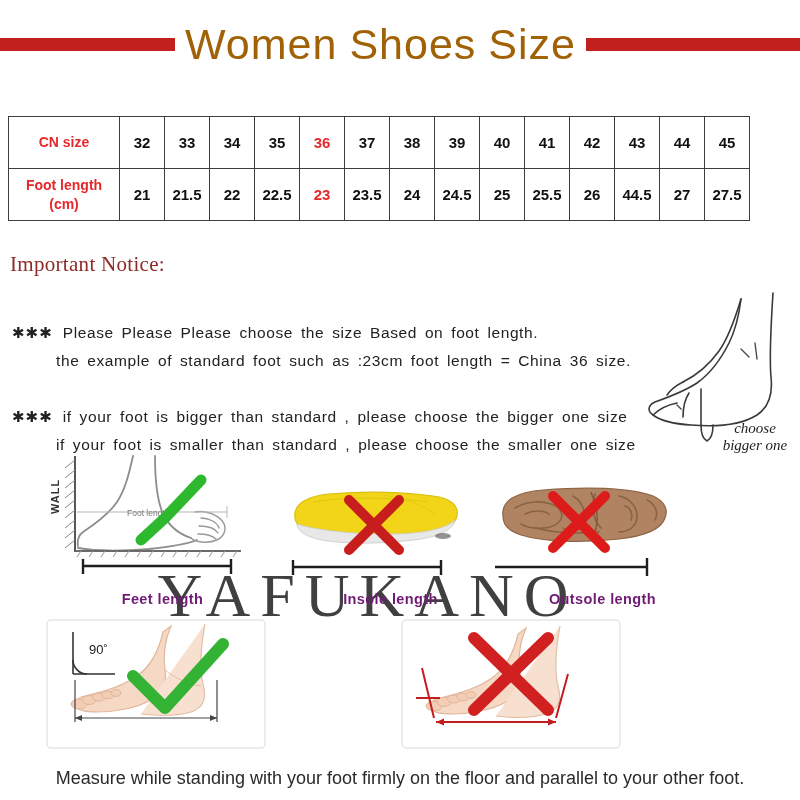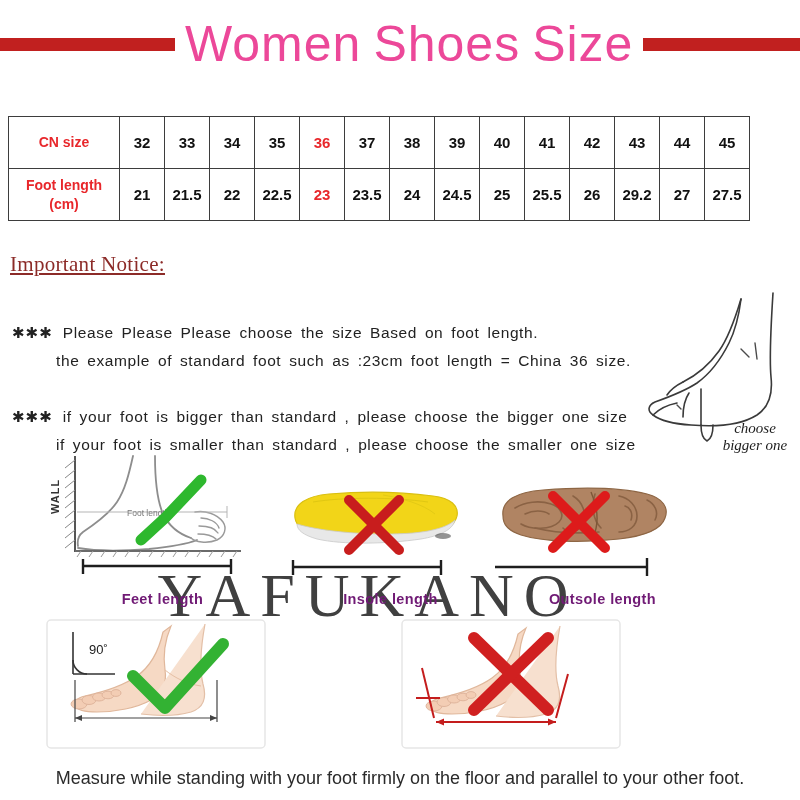--- a/index.html
+++ b/index.html
@@ -13,21 +13,21 @@
   
   .title-row{
     position:absolute;left:0;top:18px;width:800px;height:52px;
     display:flex;align-items:center;
   }
   .bar-left{flex:0 0 auto;width:175px;height:13px;background:#c1201f;}
   .bar-right{flex:1 1 auto;height:13px;background:#c1201f;margin-right:0;}
   .title-text{
     flex:0 0 auto;
     font-family:"Liberation Sans", sans-serif;
-    font-size:50px;font-weight:400;color:#ec4899;
+    font-size:43px;font-weight:400;color:#a16207;
     letter-spacing:1px;white-space:nowrap;
     padding:0 4px;line-height:1;
   }
   .title-text span{margin:0 6px;}
 
   
   .size-table{
     position:absolute;left:8px;top:116px;width:652px;
     border-collapse:collapse;table-layout:fixed;
   }
@@ -43,21 +43,20 @@
     color:#e8272b;font-size:14px;width:110px;
     line-height:1.35;
   }
   .size-table td.hl{color:#e8272b;}
   .size-table td.c{width:44px;}
 
   
   .notice-head{
     position:absolute;left:10px;top:252px;
     font-size:21px;color:#8c2b28;
-    text-decoration:underline;
     font-family:"Liberation Serif", serif;
     letter-spacing:.3px;
   }
   .notice-block{position:absolute;left:12px;font-size:15.5px;color:#222;
     font-family:"Liberation Sans", sans-serif;white-space:nowrap;margin-top:30px;}
   .n1{top:294px;}
   .n2{top:322px;left:56px;}
   .n3{top:378px;text-align:right;}
   .n4{top:406px;left:56px;}
   .stars{letter-spacing:1px;font-size:15px;margin-right:10px;}
@@ -142,21 +141,21 @@
         <td class="c">21.5</td>
         <td class="c">22</td>
         <td class="c">22.5</td>
         <td class="c hl">23</td>
         <td class="c">23.5</td>
         <td class="c">24</td>
         <td class="c">24.5</td>
         <td class="c">25</td>
         <td class="c">25.5</td>
         <td class="c">26</td>
-        <td class="c">29.2</td>
+        <td class="c">44.5</td>
         <td class="c">27</td>
         <td class="c">27.5</td>
       </tr>
     </tbody>
   </table>
 
   <div class="notice-head">Important Notice:</div>
 
   <div class="notice-block n1">
     <span class="stars">✱✱✱</span><span class="sp">Please  Please  Please  choose  the  size  Based  on  foot  length.</span>

